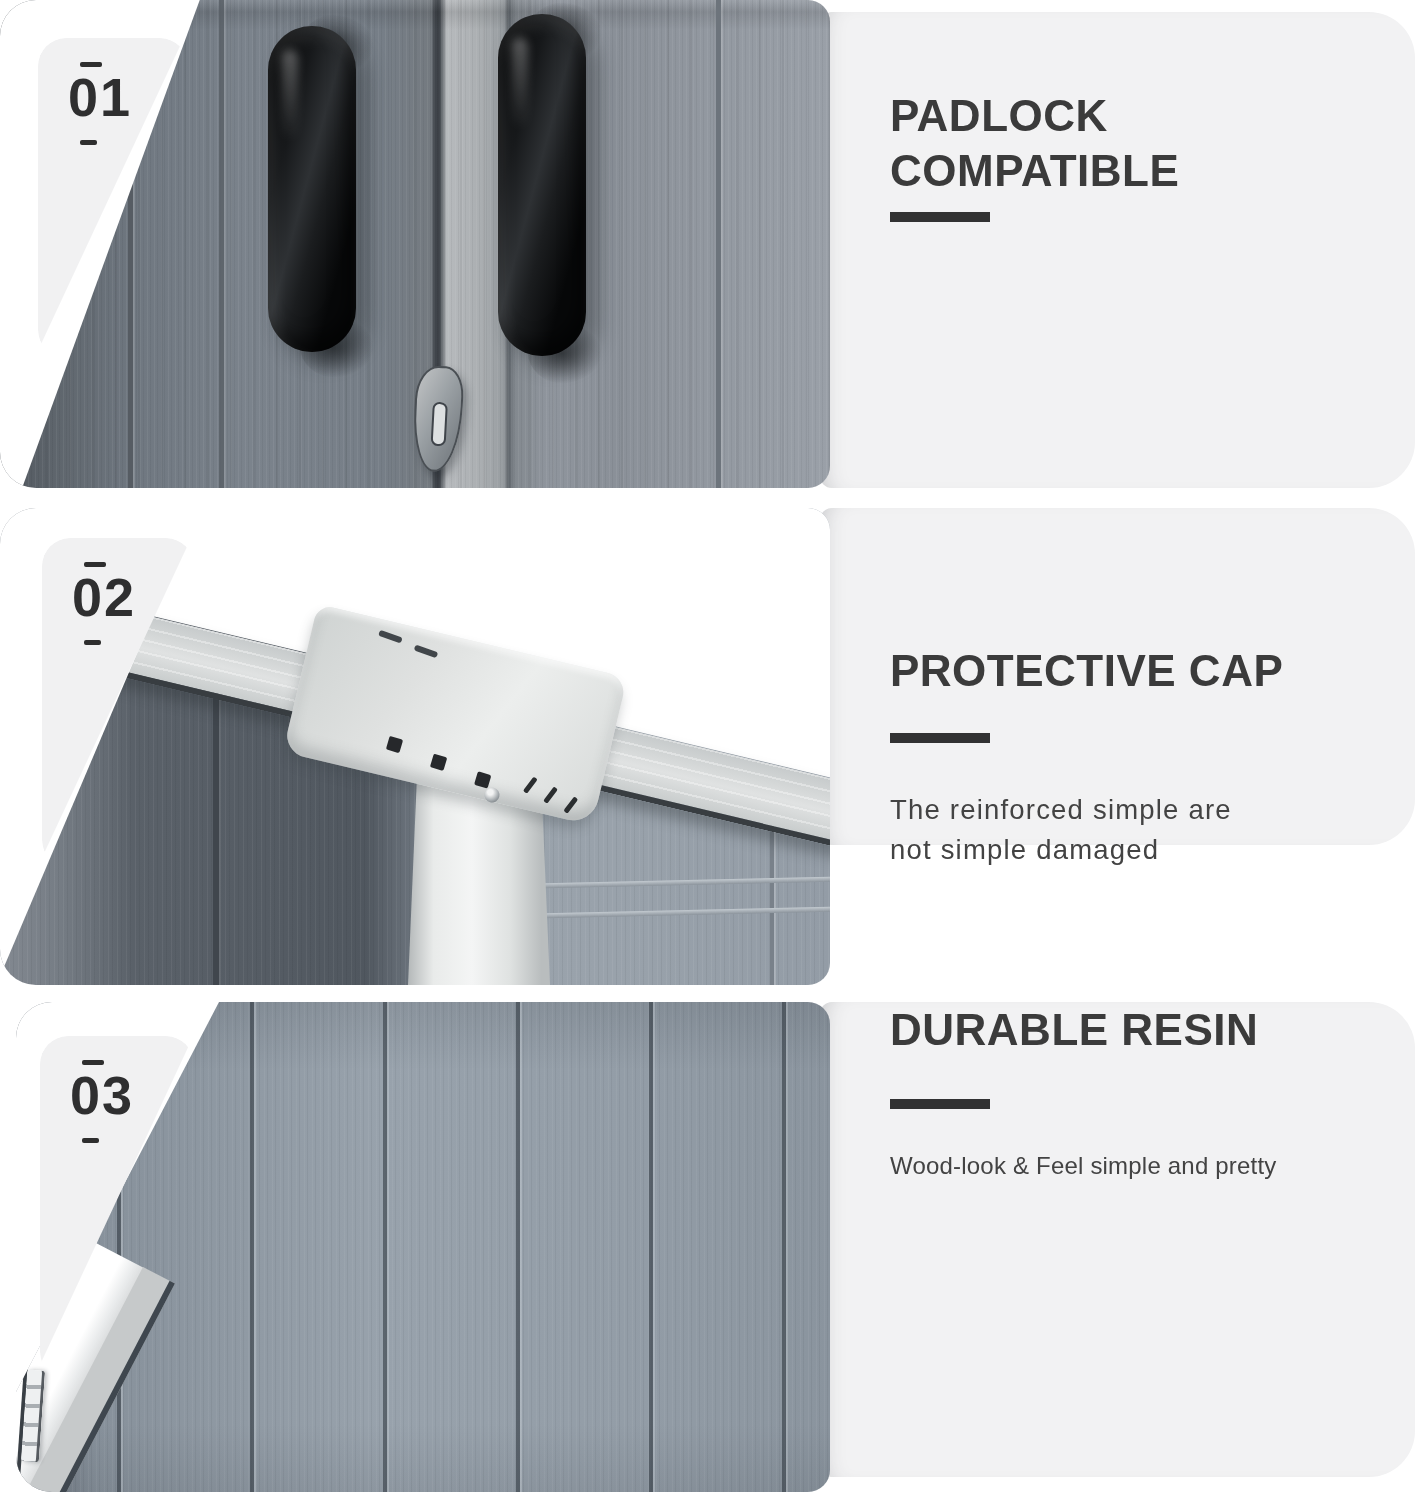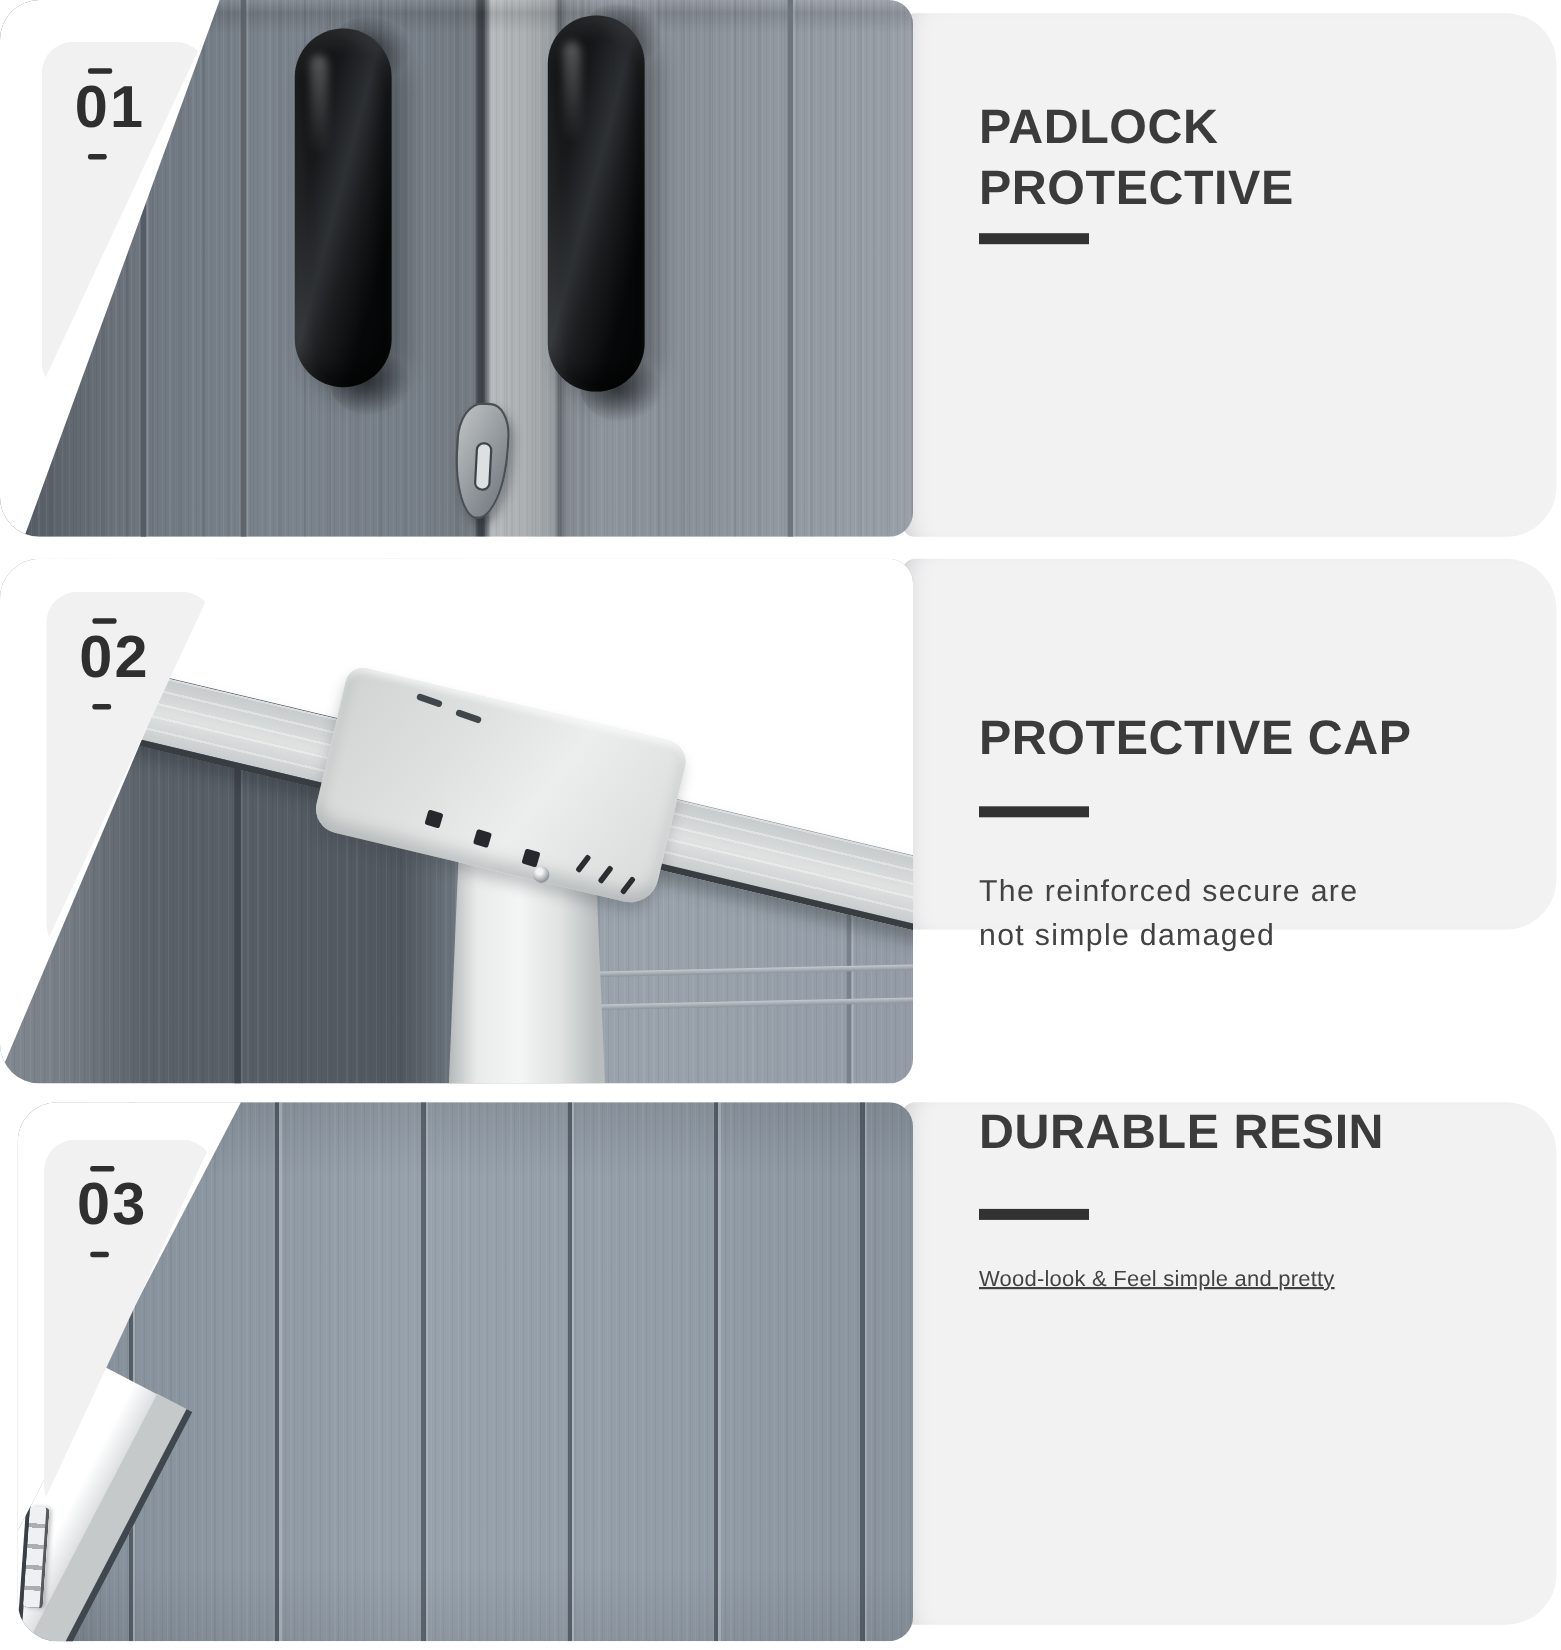--- a/index.html
+++ b/index.html
@@ -9,21 +9,21 @@
   
   .text-panel{position:absolute;left:820px;width:595px;background:#f2f2f3;
               border-radius:12px 46px 46px 12px;box-sizing:border-box;padding:0 40px 0 70px;
               box-shadow:inset 20px 0 24px -20px rgba(50,55,60,.28);z-index:0;}
   .tp1{top:12px;height:476px;}
   .tp2{top:508px;height:337px;}
   .tp3{top:1002px;height:475px;}
   .feature-title{color:#3b3b3b;font-size:44px;font-weight:700;line-height:1.25;letter-spacing:.5px;}
   .title-underline{width:100px;height:10px;background:#323232;}
   .feature-desc{color:#434343;font-size:27.5px;line-height:1.45;letter-spacing:1.2px;}
-  .feature-desc.tight{letter-spacing:.2px;font-size:20px;text-decoration:underline;}
+  .feature-desc.tight{letter-spacing:.2px;font-size:24px;}
   .tp1 .feature-title{margin-top:76px;}
   .tp1 .title-underline{margin-top:14px;}
   .tp1 .feature-desc{margin-top:31px;}
   .tp2 .feature-title{margin-top:135px;}
   .tp2 .title-underline{margin-top:35px;}
   .tp2 .feature-desc{margin-top:47px;}
   .tp3 .feature-title{}
   .tp3 .title-underline{margin-top:42px;}
   .tp3 .feature-desc{margin-top:40px;}
 
@@ -141,21 +141,21 @@
   .nd-bot{top:102px;width:17px;}
 </style>
 </head>
 <body>
 
 <div class="canvas">
 
   <div class="text-panel tp1">
     <div class="feature-title">
       <div>PADLOCK</div>
-      <div>PROTECTIVE</div>
+      <div>COMPATIBLE</div>
     </div>
     <div class="title-underline"></div>
   </div>
 
   <div class="photo ph1" aria-label="close-up of double doors with two black handles and padlock-ready latch">
     <div class="doors"></div>
     <div class="groove gv1"></div>
     <div class="groove gv2"></div>
     <div class="groove gv3"></div>
     <div class="mount m1"></div>
@@ -173,21 +173,21 @@
     <div class="num">01</div>
     <div class="num-dash nd-bot"></div>
   </div>
 
   <div class="text-panel tp2">
     <div class="feature-title">
       <div>PROTECTIVE CAP</div>
     </div>
     <div class="title-underline"></div>
     <div class="feature-desc">
-      <div>The reinforced secure are</div>
+      <div>The reinforced simple are</div>
       <div>not simple damaged</div>
     </div>
   </div>
 
   <div class="photo ph2" aria-label="roof corner with vented protective cap on reinforced edge">
     <div class="wall2"></div>
     <div class="p2g1"></div>
     <div class="p2g2"></div>
     <div class="seam sm1"></div>
     <div class="seam sm2"></div>

